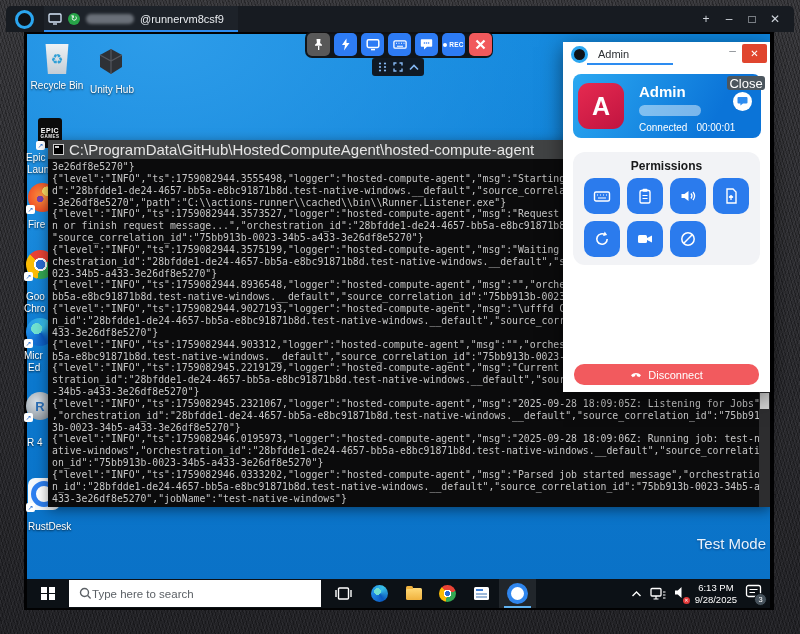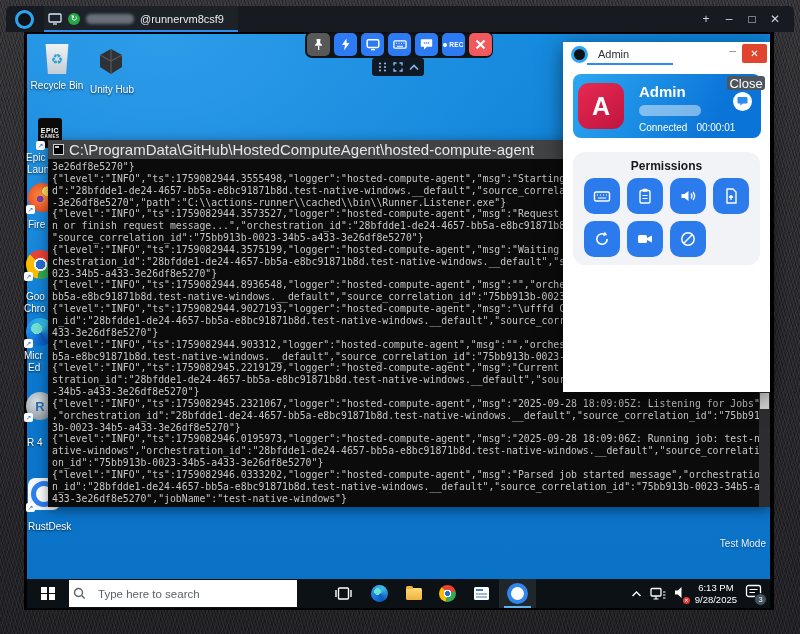--- a/index.html
+++ b/index.html
@@ -77,27 +77,27 @@
   .aname{position:absolute;left:66px;top:9px;font-size:15px;font-weight:bold}
   .apill{position:absolute;left:66px;top:31px;width:62px;height:11px;border-radius:6px;background:rgba(255,255,255,.45);filter:blur(.6px)}
   .astatus{position:absolute;left:66px;top:48px;font-size:10px;display:flex;gap:9px}
   .tooltip{position:absolute;left:164px;top:34px;width:38px;height:14px;background:#4c565e;border-radius:3px;color:#fff;font-size:13px;display:flex;align-items:center;justify-content:center;z-index:3}
   .chatbub{position:absolute;left:170px;top:50px;width:19px;height:19px;border-radius:50%;background:#fff;display:flex;align-items:center;justify-content:center;z-index:2}
   .perms{position:absolute;left:10px;top:110px;width:187px;height:113px;background:#f2f3f6;border-radius:12px}
   .ptitle{text-align:center;font-size:12px;font-weight:bold;color:#17181a;padding-top:7px}
   .pbtn{position:absolute;width:36px;height:36px;border-radius:10px;background:#2b7bed;display:flex;align-items:center;justify-content:center}
   .disc{position:absolute;left:11px;top:322px;width:185px;height:21px;border-radius:10px;background:#f25a5e;color:#fff;font-size:11px;display:flex;align-items:center;justify-content:center;gap:6px}
   
-  .watermark{right:34px;top:537px;z-index:5;text-align:right;color:#e8f2fc;font-size:10px;line-height:13.5px;text-shadow:0 1px 2px rgba(0,40,90,.55)}
+  .watermark{right:34px;top:537px;z-index:5;text-align:right;color:#e8f2fc;font-size:15px;line-height:13.5px;text-shadow:0 1px 2px rgba(0,40,90,.55)}
   
   .taskbar{left:27px;top:579px;width:743px;height:29px;background:#0c1116;z-index:7}
   .start{position:absolute;left:0;top:0;width:42px;height:29px;display:flex;align-items:center;justify-content:center}
   .winlogo{display:grid;grid-template-columns:6px 6px;grid-template-rows:6px 6px;gap:1.5px}
   .winlogo i{background:#fff}
-  .search{position:absolute;left:42px;top:1px;width:228px;height:27px;background:#fff;display:flex;align-items:center;gap:12px;padding-left:4px;box-sizing:border-box}
+  .search{position:absolute;left:42px;top:1px;width:252px;height:27px;background:#fff;display:flex;align-items:center;gap:0;padding-left:10px;box-sizing:border-box}
   .search span{color:#5c6166;font-size:11.5px}
   .tkbtn{position:absolute;top:0;width:33px;height:29px;display:flex;align-items:center;justify-content:center}
   .tkbtn.active{background:rgba(255,255,255,.09)}
   .tkbtn.active:after{content:"";position:absolute;left:5px;right:5px;bottom:0;height:2px;background:#5fb2f0}
   .folder{width:16px;height:12px;background:linear-gradient(#ffd977,#f0b23e);border-radius:1.5px;position:relative}
   .folder:before{content:"";position:absolute;left:0;top:-2px;width:7px;height:3px;background:#f0b23e;border-radius:1.5px 1.5px 0 0}
   .winapp{width:15px;height:13px;background:#fff;border-radius:1.5px;position:relative}
   .winapp:before{content:"";position:absolute;left:2px;top:2px;width:7px;height:2px;background:#3e7fd6}
   .winapp:after{content:"";position:absolute;left:2px;top:6px;width:11px;height:1.5px;background:#9db8d8;box-shadow:0 3px 0 #9db8d8}
   .ringsm{width:13px;height:13px;border:4px solid #2f86ee;border-radius:50%;background:#fff}
@@ -335,20 +335,26 @@
           <path d="M11 8l5-2.6v7.2L11 10z" fill="#fff"></path>
         </svg>
       </div>
     <div class="pbtn" style="left:97px;top:69px">
         <svg width="18" height="18" viewBox="0 0 18 18">
           <circle cx="9" cy="9" r="6.2" fill="none" stroke="#fff" stroke-width="1.5"></circle>
           <path d="M4.8 13.2L13.2 4.8" stroke="#fff" stroke-width="1.5"></path>
         </svg>
       </div>
   </div>
+  <div class="disc">
+    <svg width="12" height="9" viewBox="0 0 12 9">
+        <path d="M1 5.2C3.8 2.4 8.2 2.4 11 5.2L9.2 7.3c-.7-.5-1.5-.9-2.3-1L6.6 4.5a7 7 0 00-1.2 0L5.1 6.3c-.8.1-1.6.5-2.3 1z" fill="#fff"></path>
+      </svg>
+    <span>Disconnect</span>
+  </div>
 </div>
 
 <div class="abs watermark">
     <div>Test Mode</div>
   </div>
 
 <div class="abs taskbar">
   <div class="start">
       <div class="winlogo">
         <i></i>

